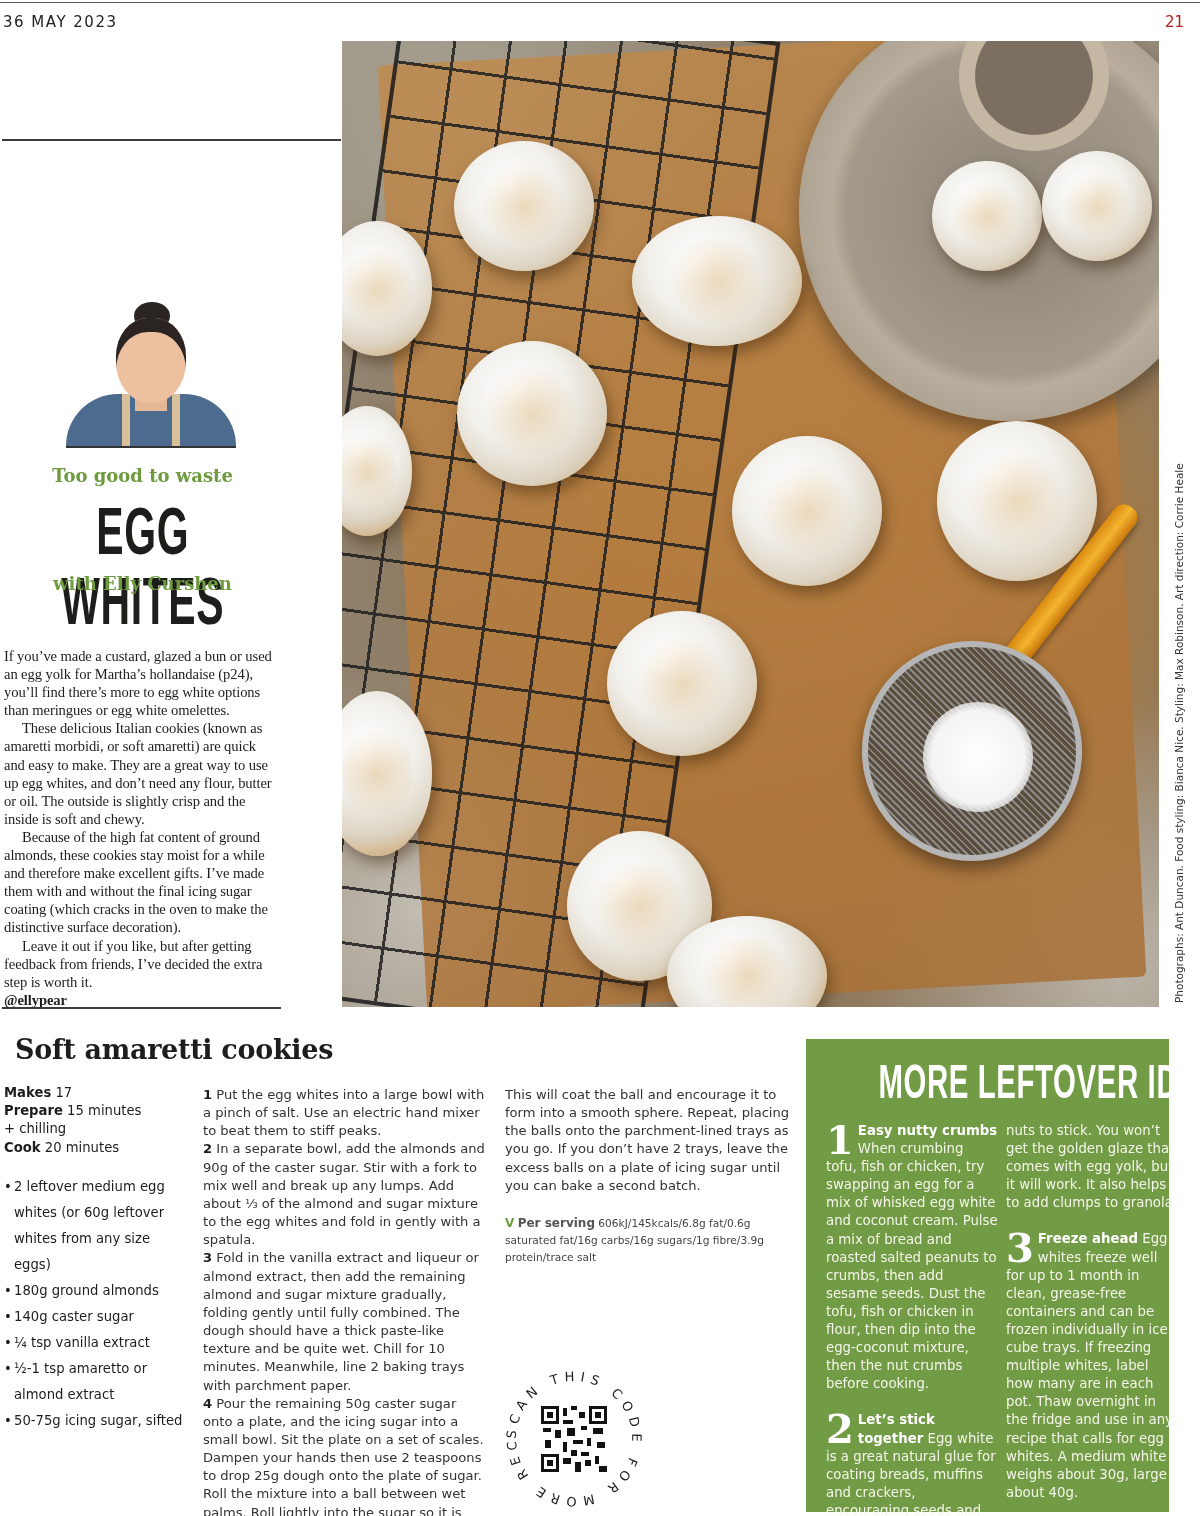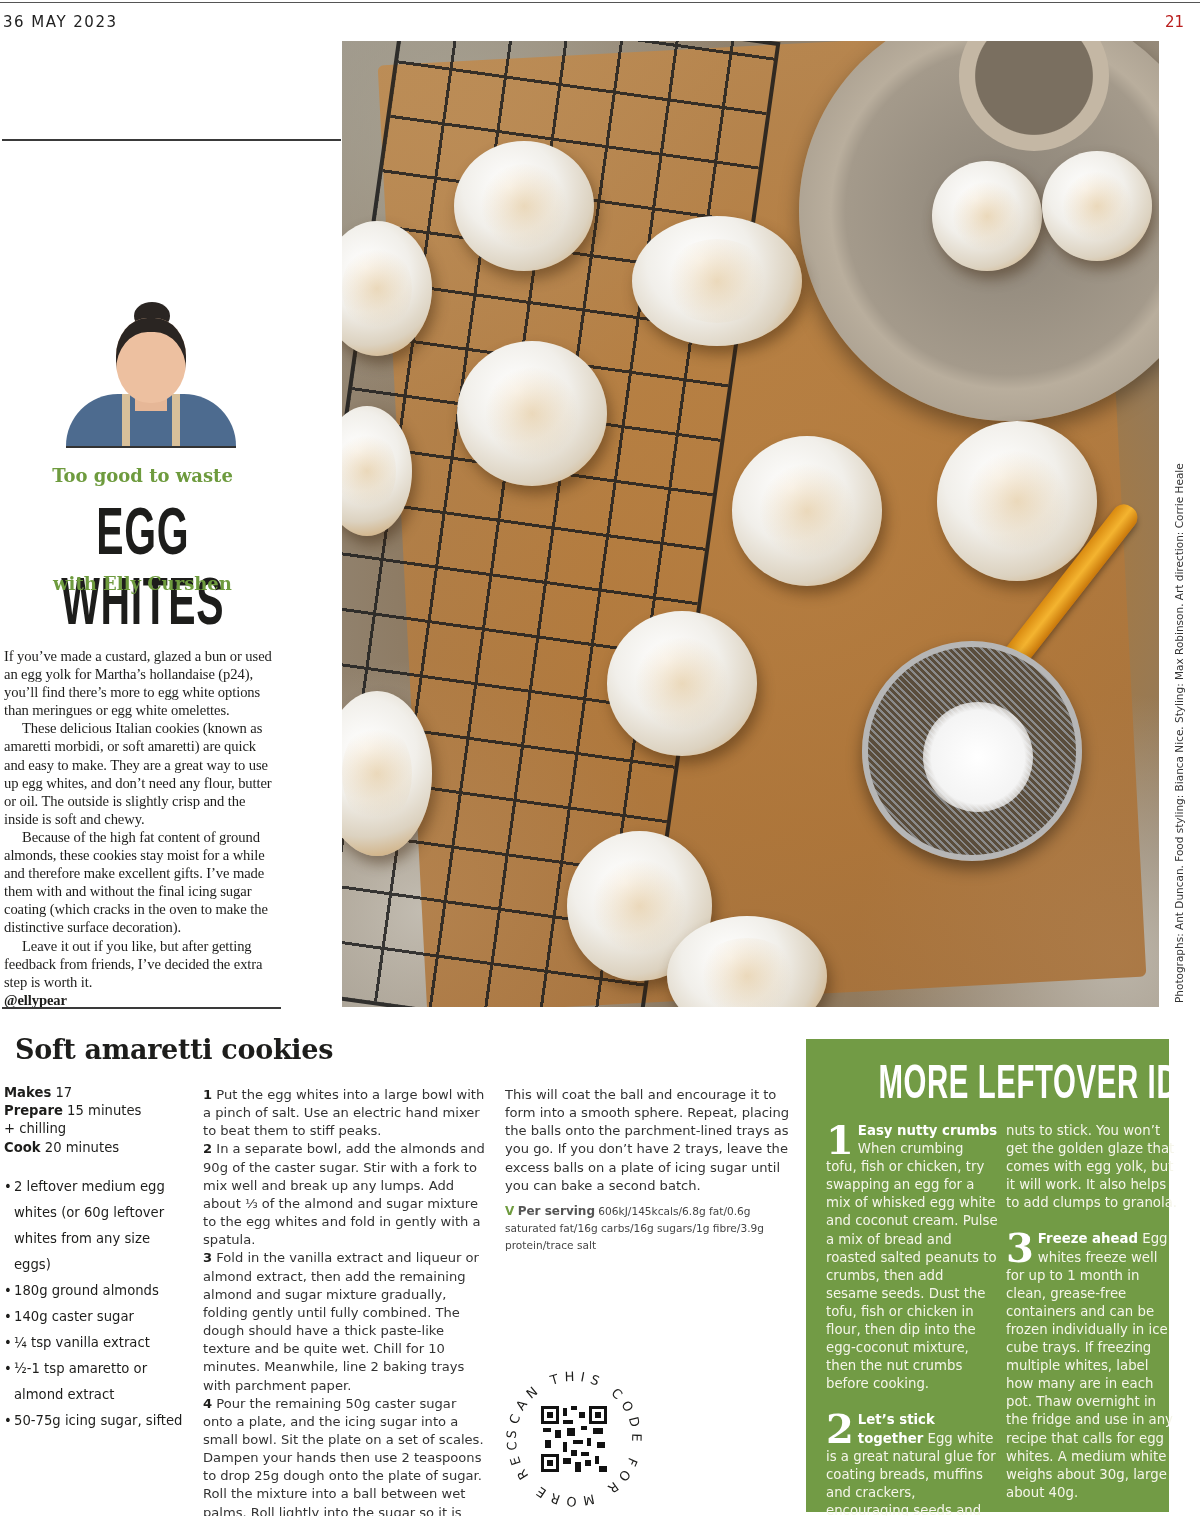--- a/index.html
+++ b/index.html
@@ -77,21 +77,21 @@
   .recipe-meta { position: absolute; left: 4px; top: 1084px; width: 185px; font-size: 13.2px; line-height: 18.2px; }
   .recipe-meta b { font-weight: bold; }
   .ingredients { position: absolute; left: 4px; top: 1174px; width: 185px; list-style: none; font-size: 13.2px; line-height: 26px; }
   .ingredients li { padding-left: 10px; position: relative; }
   .ingredients li::before { content: "•"; position: absolute; left: 0; }
 
   .method { position: absolute; font-size: 13.1px; line-height: 18.15px; color: #333; }
   .method b { color: #1d1d1b; }
   .method-col1 { left: 203px; top: 1086px; width: 285px; }
   .method-col2 { left: 505px; top: 1086px; width: 285px; }
-  .nutrition { margin-top: 8px; font-size: 10.6px; line-height: 17px; color: #444; }
+  .nutrition { margin-top: 20px; font-size: 10.6px; line-height: 17px; color: #444; }
   .nutrition .v { color: #6e9b3e; font-weight: bold; font-size: 12px; }
   .nutrition .ps { font-weight: bold; color: #555; font-size: 12px; }
 
   
   .qr-badge { position: absolute; left: 498px; top: 1363px; width: 152px; height: 152px; }
   .qr-badge svg { width: 152px; height: 152px; }
 
   
   .ideas { position: absolute; left: 806px; top: 1039px; width: 363px; height: 473px; background: #729b45; color: #fbfbf2; padding: 0 0 0 0; }
   .ideas-title { position: absolute; left: 0; top: 14px; width: 363px; text-align: center;

